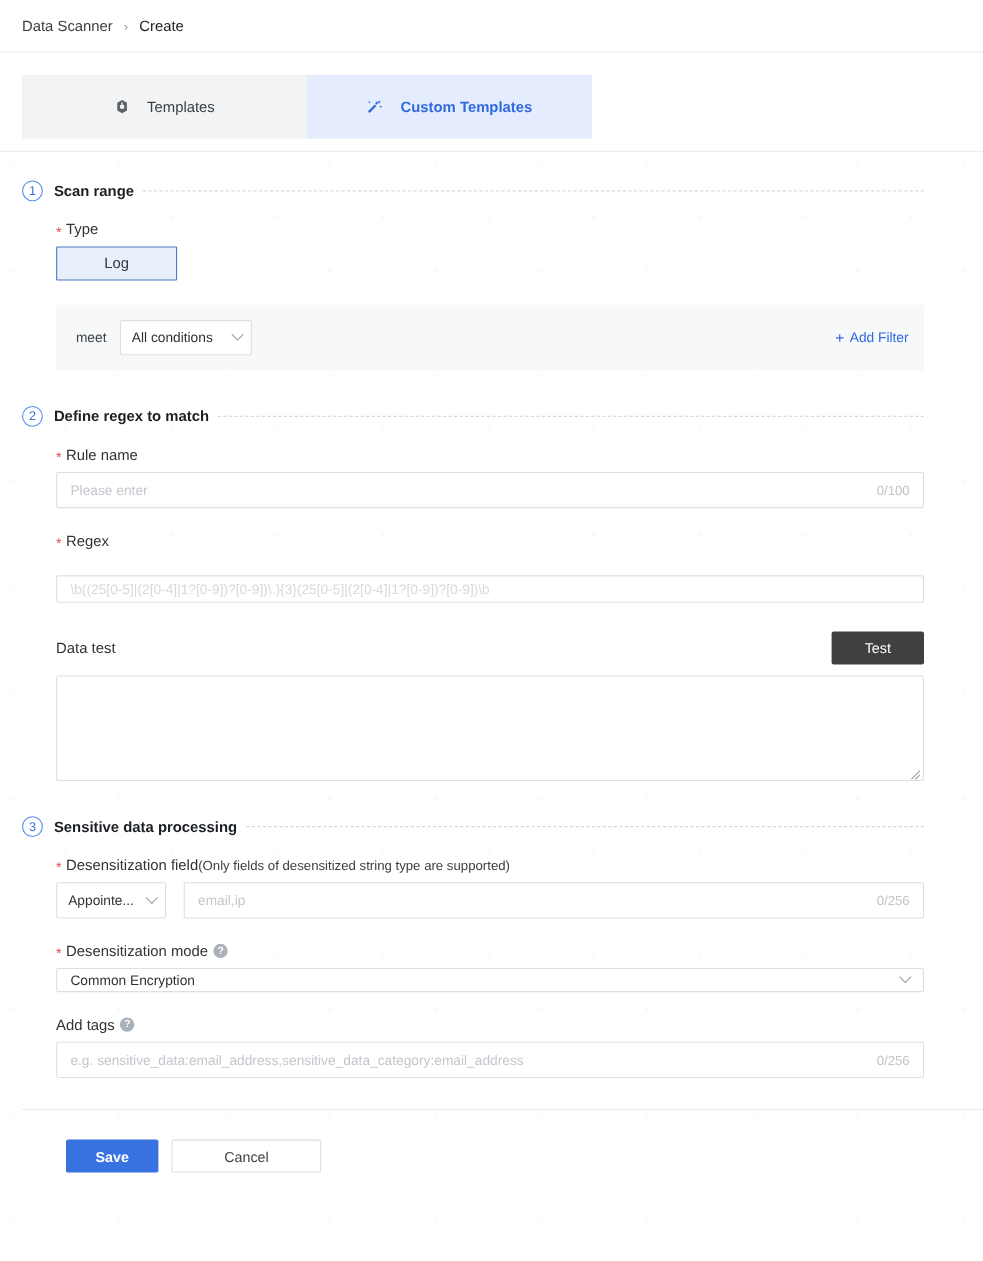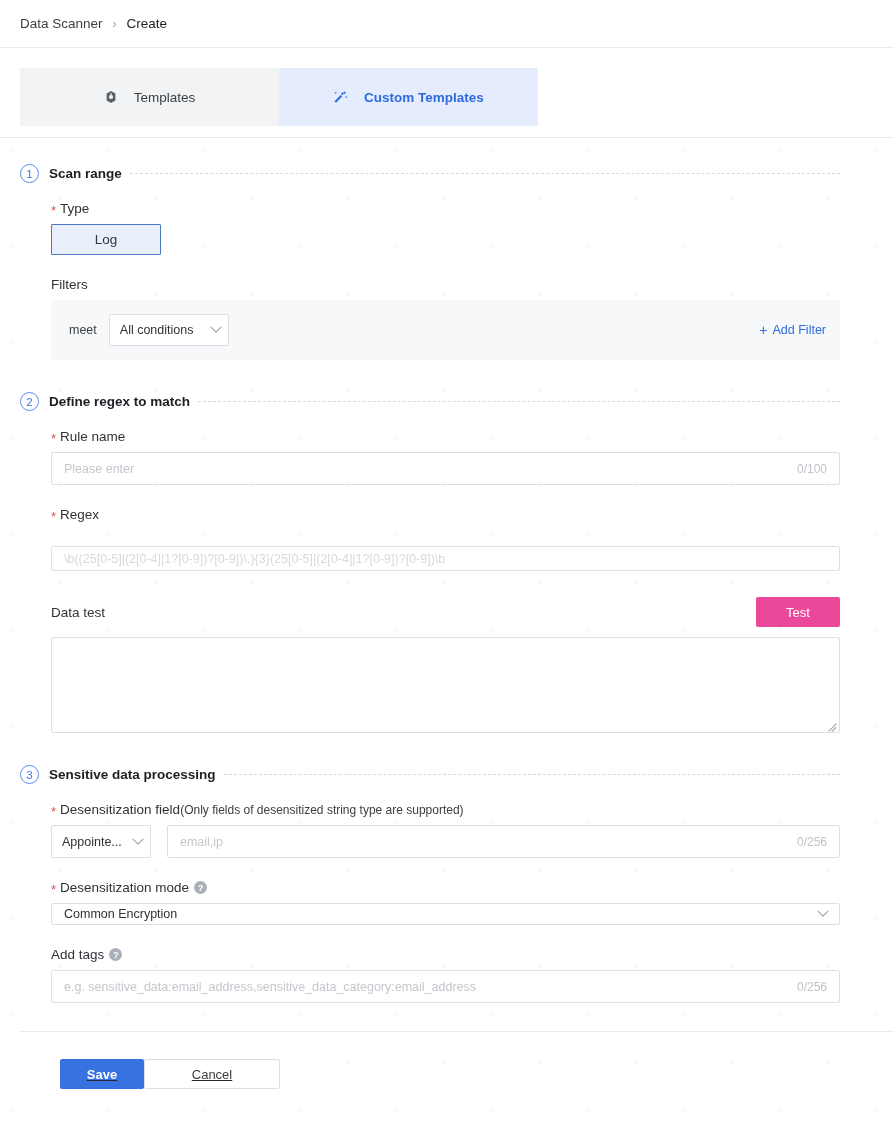--- a/index.html
+++ b/index.html
@@ -223,21 +223,21 @@
   .datatest-head {
     display: flex;
     align-items: center;
     padding-left: 51px;
     padding-right: 54px;
     margin-top: 26px;
   }
   .datatest-head .label { margin-bottom: 0; }
   .test-btn {
     width: 84px; height: 30px;
-    background: #ec4899;
+    background: #404040;
     color: #fff;
     font-size: 13px;
     display: flex; align-items: center; justify-content: center;
     cursor: pointer;
     border-radius: 2px;
   }
   .textarea {
     margin: 10px 54px 0 51px;
     height: 96px;
     border: 1px solid #dcdfe4;
@@ -299,22 +299,22 @@
   }
   .big-select .sel-text { flex: 1 1 auto; }
 
   
   .footer-div {
     margin: 28px 0 0 20px;
     border-top: 1px solid #e8eaec;
   }
   .footer {
     display: flex;
+    gap: 12px;
     padding: 27px 0 0 60px;
-    text-decoration: underline;
   }
   .btn-primary {
     width: 84px; height: 30px;
     background: #3871e0;
     color: #fff;
     font-size: 13px;
     font-weight: bold;
     display: flex; align-items: center; justify-content: center;
     cursor: pointer;
     border-radius: 2px;
@@ -382,21 +382,20 @@
       <div class="label">
         <span class="req">*</span>
         <span>Type</span>
       </div>
       <div class="type-btn">
         <span>Log</span>
       </div>
     </div>
 
     <div class="field" style="margin-top:22px;">
-      <div class="label">Filters</div>
       <div class="filters-panel">
         <span class="meet-label">meet</span>
         <div class="mini-select">
           <span class="sel-text">All conditions</span>
           <span class="chev"></span>
         </div>
         <div class="spacer"></div>
         <div class="add-filter">
           <span class="plus">+</span>
           <span>Add Filter</span>

